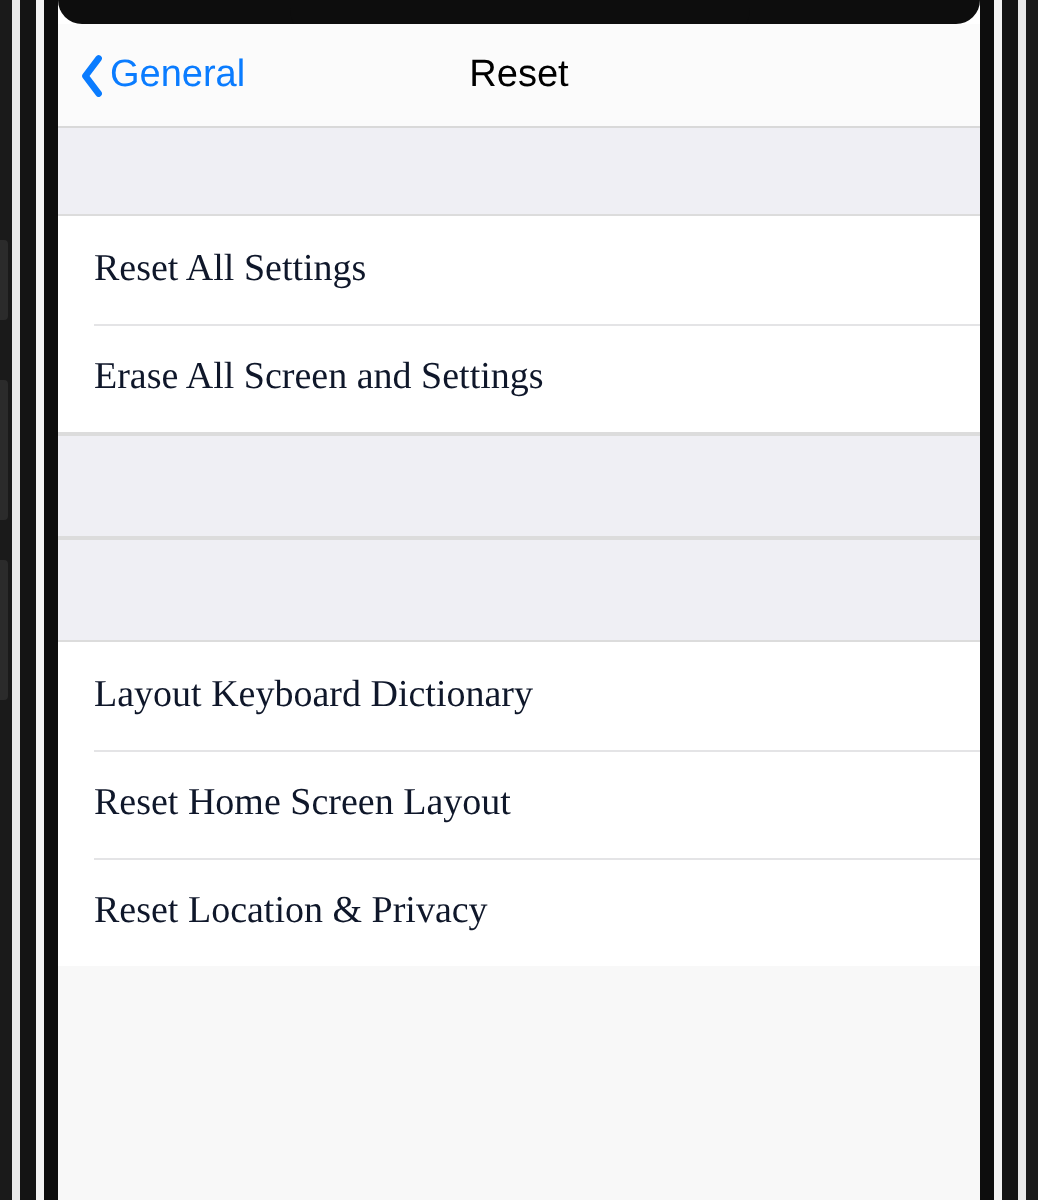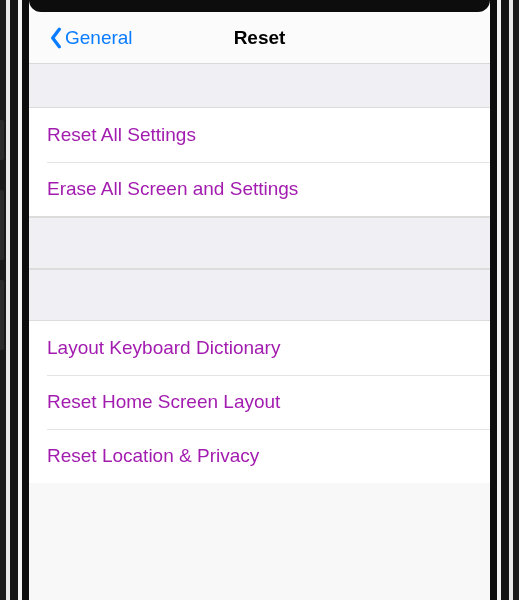--- a/index.html
+++ b/index.html
@@ -57,26 +57,26 @@
     position: relative;
     height: 52px;
     background: #fbfbfb;
     border-bottom: 1px solid #d9d9d9;
     display: flex;
     align-items: center;
     justify-content: center;
   }
   .nav-title {
     font-size: 19px;
-    font-weight: 700;
+    font-weight: 400;
     color: #000;
   }
   .nav-back {
     position: absolute;
-    left: 14px;
+    left: 4px;
     top: 0;
     bottom: 0;
     display: flex;
     align-items: center;
     gap: 2px;
     color: #0a7cff;
     font-size: 19px;
     cursor: pointer;
     padding: 0 6px;
   }
@@ -86,24 +86,25 @@
   .spacer { height: 44px; background: #efeff4; border-bottom: 1px solid #dcdcdc; }
   .spacer.big { height: 52px; border-top: 1px solid #dcdcdc; }
 
   .group { background: #ffffff; }
   .row {
     display: flex;
     align-items: center;
     height: 54px;
     padding: 0 18px;
     font-size: 19px;
-    color: #a21caf;
+    color: #0f172a;
     cursor: pointer;
     position: relative;
     background: #ffffff;
+    font-family: Liberation Serif, serif;
   }
   .row + .row::before {
     content: "";
     position: absolute;
     left: 18px; right: 0; top: 0;
     height: 1px;
     background: #e4e4e6;
   }
   .row.selected {
     background: #d8d8d8;

